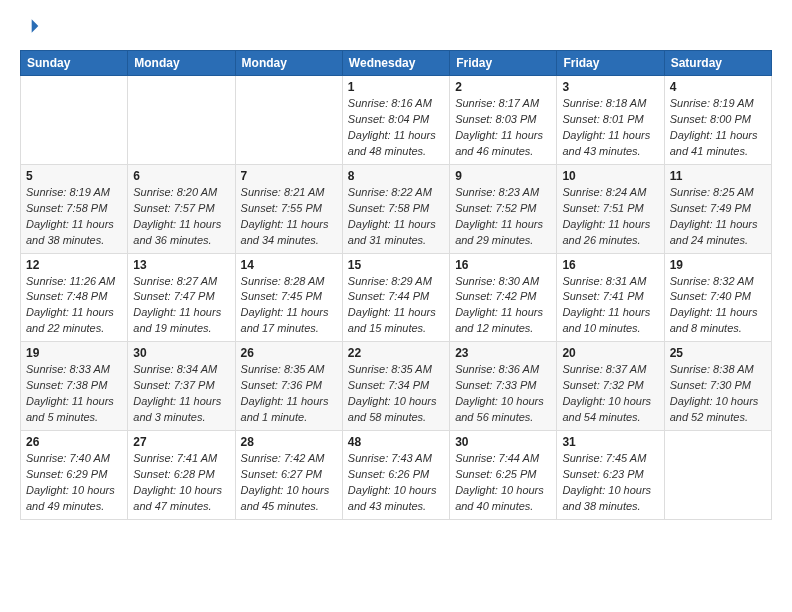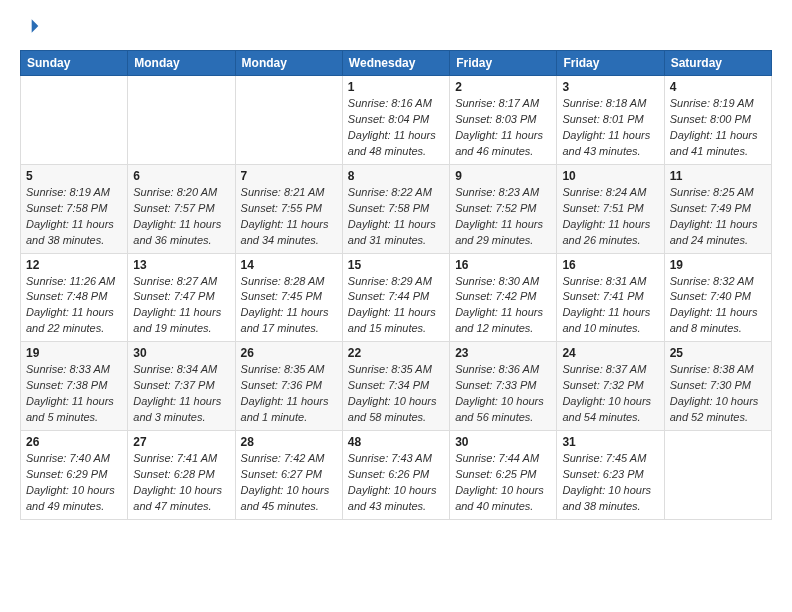--- a/index.html
+++ b/index.html
@@ -295,21 +295,21 @@
 and 58 minutes.</div>
           </td>
           <td>
             <span class="day-number">23</span>
             <div class="day-info">Sunrise: 8:36 AM
 Sunset: 7:33 PM
 Daylight: 10 hours
 and 56 minutes.</div>
           </td>
           <td>
-            <span class="day-number">24</span>
+            <span class="day-number">20</span>
             <div class="day-info">Sunrise: 8:37 AM
 Sunset: 7:32 PM
 Daylight: 10 hours
 and 54 minutes.</div>
           </td>
           <td>
             <span class="day-number">25</span>
             <div class="day-info">Sunrise: 8:38 AM
 Sunset: 7:30 PM
 Daylight: 10 hours

